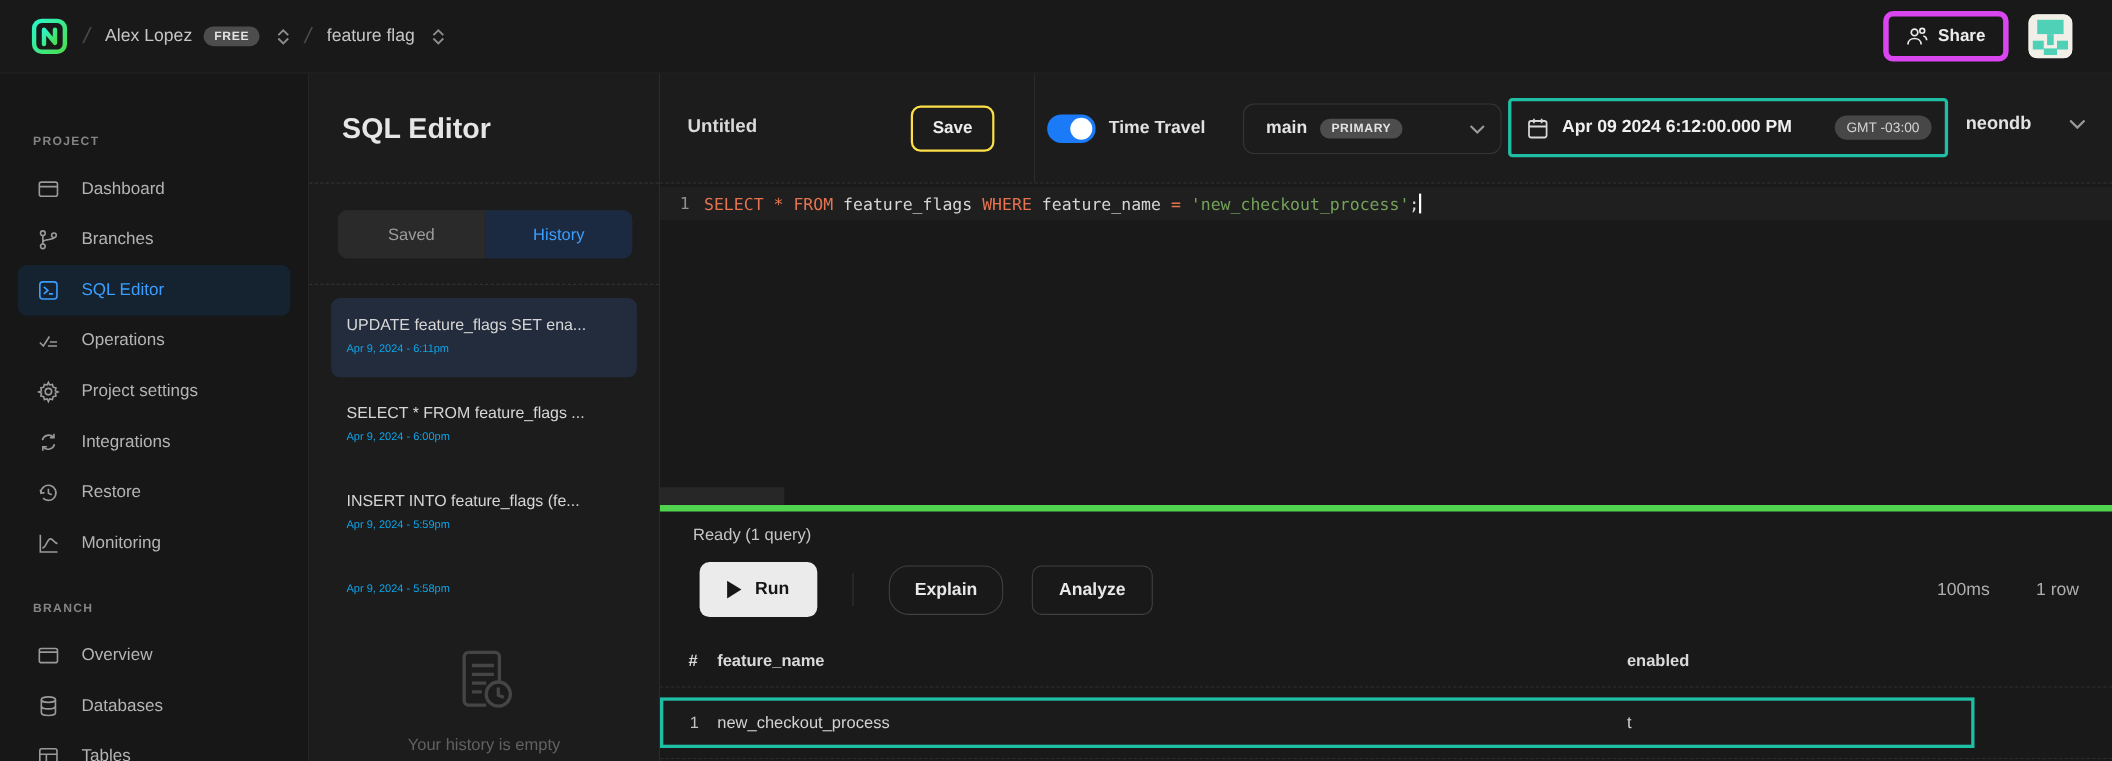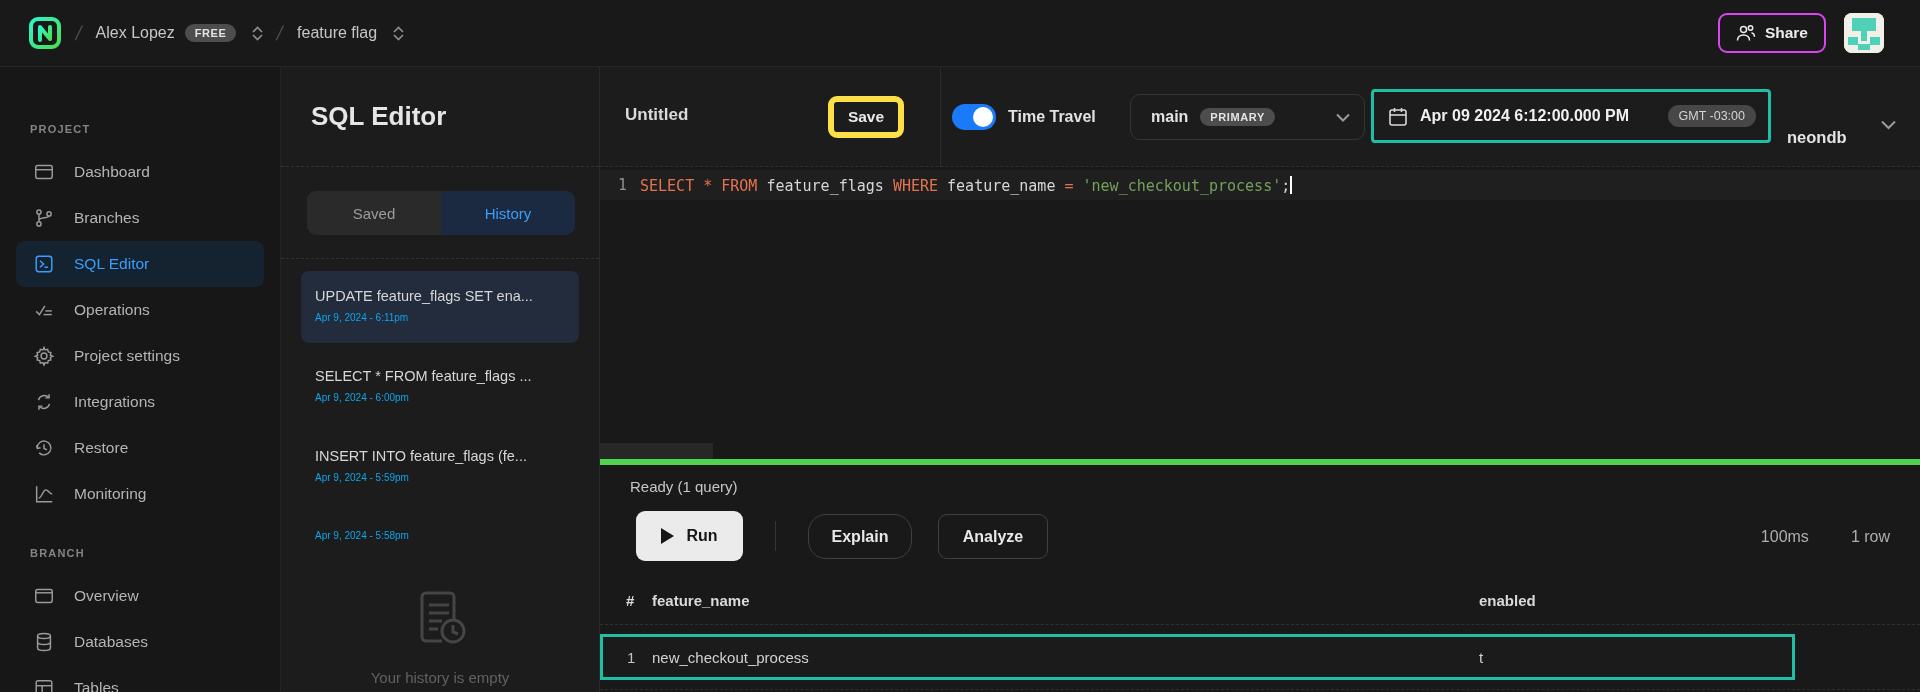--- a/index.html
+++ b/index.html
@@ -9,21 +9,21 @@
   
   .topbar { position:absolute; left:0; top:0; width:1920px; height:67px;
     background:#191919; border-bottom:1px solid #262626; display:flex; align-items:center; }
   .logo-box { margin-left:28px; width:34px; height:34px; display:flex; align-items:center; justify-content:center; }
   .crumb-slash { color:#4b4b4b; font-size:20px; margin:0 14px; transform:skewX(-12deg); }
   .crumb { display:flex; align-items:center; gap:10px; font-size:16px; color:#c6c6c6; cursor:pointer; }
   .pill { background:#4d4d4d; color:#e3e3e3; font-size:11px; font-weight:bold; letter-spacing:.6px;
     border-radius:999px; padding:3px 10px; }
   .updown { display:flex; flex-direction:column; gap:1px; margin-left:6px; color:#8d8d8d; }
   .topbar-right { margin-left:auto; display:flex; align-items:center; gap:18px; margin-right:36px; }
-  .share-btn { display:flex; align-items:center; gap:9px; border:2px solid #d946ef; border-radius:9px;
+  .share-btn { display:flex; align-items:center; gap:9px; border:5px solid #d946ef; border-radius:9px;
     padding:9px 16px; color:#ececec; font-size:15.5px; font-weight:bold; background:transparent; cursor:pointer; }
   .avatar { width:40px; height:40px; border-radius:8px; overflow:hidden; background:#f4f1ec; cursor:pointer; }
 
   
   .sidebar { position:absolute; left:0; top:67px; width:281px; height:625px; background:#171717;
     border-right:1px solid #242424; padding-top:56px; overflow:hidden; }
   .sd-label { font-size:11px; font-weight:bold; letter-spacing:1.2px; color:#848484; margin:0 0 12px 30px; height:14px; }
   .sd-item { height:46px; display:flex; align-items:center; margin:0 16px; padding-left:16px; border-radius:8px;
     color:#b4b4b4; cursor:pointer; }
   .sd-item .sd-ic { width:24px; height:24px; margin-right:18px; display:flex; align-items:center; justify-content:center; color:#9a9a9a; }
@@ -49,36 +49,36 @@
   .hist-q { font-size:14.5px; color:#d6d6d6; line-height:22px; white-space:nowrap; overflow:hidden; }
   .hist-d { font-size:10px; color:#0ea5e9; line-height:22px; }
   .hist-empty { margin-top:20px; display:flex; flex-direction:column; align-items:center; gap:16px; }
   .hist-empty-text { font-size:15px; color:#616161; }
 
   
   .main { position:absolute; left:600px; top:67px; width:1320px; height:625px; background:#191919; }
   .main-header { position:relative; height:100px; background:#1c1c1c; border-bottom:1px dashed #2e2e2e; }
   .mh-vdiv { position:absolute; left:340px; top:0; height:100%; border-left:1px solid #2a2a2a; }
   .untitled { position:absolute; left:25px; top:38px; font-size:17px; font-weight:bold; color:#d9d9d9; }
-  .save-btn { position:absolute; left:228px; top:29px; width:76px; height:42px; border:6px solid #fde047;
+  .save-btn { position:absolute; left:228px; top:29px; width:76px; height:42px; border:2px solid #fde047;
     border-radius:9px; background:transparent; color:#ececec; font-size:15.5px; font-weight:bold; cursor:pointer; }
   .toggle { position:absolute; left:352px; top:37px; width:44px; height:26px; border-radius:13px;
     background:#1a7af8; cursor:pointer; }
   .toggle .knob { position:absolute; right:3px; top:3px; width:20px; height:20px; border-radius:50%; background:#fff; }
   .tt-label { position:absolute; left:408px; top:41px; font-size:16px; font-weight:bold; color:#e2e2e2; }
   .branch-select { position:absolute; left:530px; top:27px; width:235px; height:46px; border:1px solid #353535;
     border-radius:10px; display:flex; align-items:center; padding:0 14px 0 20px; cursor:pointer; background:#1c1c1c; }
   .branch-name { font-size:16px; font-weight:bold; color:#e3e3e3; margin-right:12px; }
   .chev { color:#9a9a9a; margin-left:auto; }
   .dt-box { position:absolute; left:771px; top:22px; width:400px; height:54px; border:3px solid #1fbfa5;
     border-radius:4px; display:flex; align-items:center; padding:0 12px 0 14px; cursor:pointer; background:#1c1c1c; }
   .dt-value { font-size:16px; font-weight:bold; color:#f0f0f0; margin-left:12px; white-space:nowrap; }
   .dt-tz { margin-left:auto; background:#474747; color:#d4d4d4; font-size:12.5px; border-radius:999px; padding:4px 11px; }
   .db-select { position:absolute; left:1187px; top:36px; display:flex; align-items:center; gap:34px; cursor:pointer; }
-  .db-name { font-size:16.5px; font-weight:bold; color:#e3e3e3;margin-top:25px; }
+  .db-name { font-size:16.5px; font-weight:bold; color:#e3e3e3; }
 
   
   .code-area { position:relative; height:289px; background:#191919;
     font-family:"DejaVu Sans Mono","Liberation Mono",monospace; }
   .code-line { display:flex; align-items:center; height:30px; margin-top:3px; background:#1f1f1f; }
   .gutter { width:40px; text-align:right; padding-right:13px; color:#8f8f8f; font-size:15px; }
   .code-text { font-size:15px; white-space:pre; color:#d6d6d6; }
   .tok-kw { color:#e5734f; }
   .tok-str { color:#74a25a; }
   .caret { display:inline-block; width:2px; height:18px; background:#ffffff; vertical-align:-3px; }

